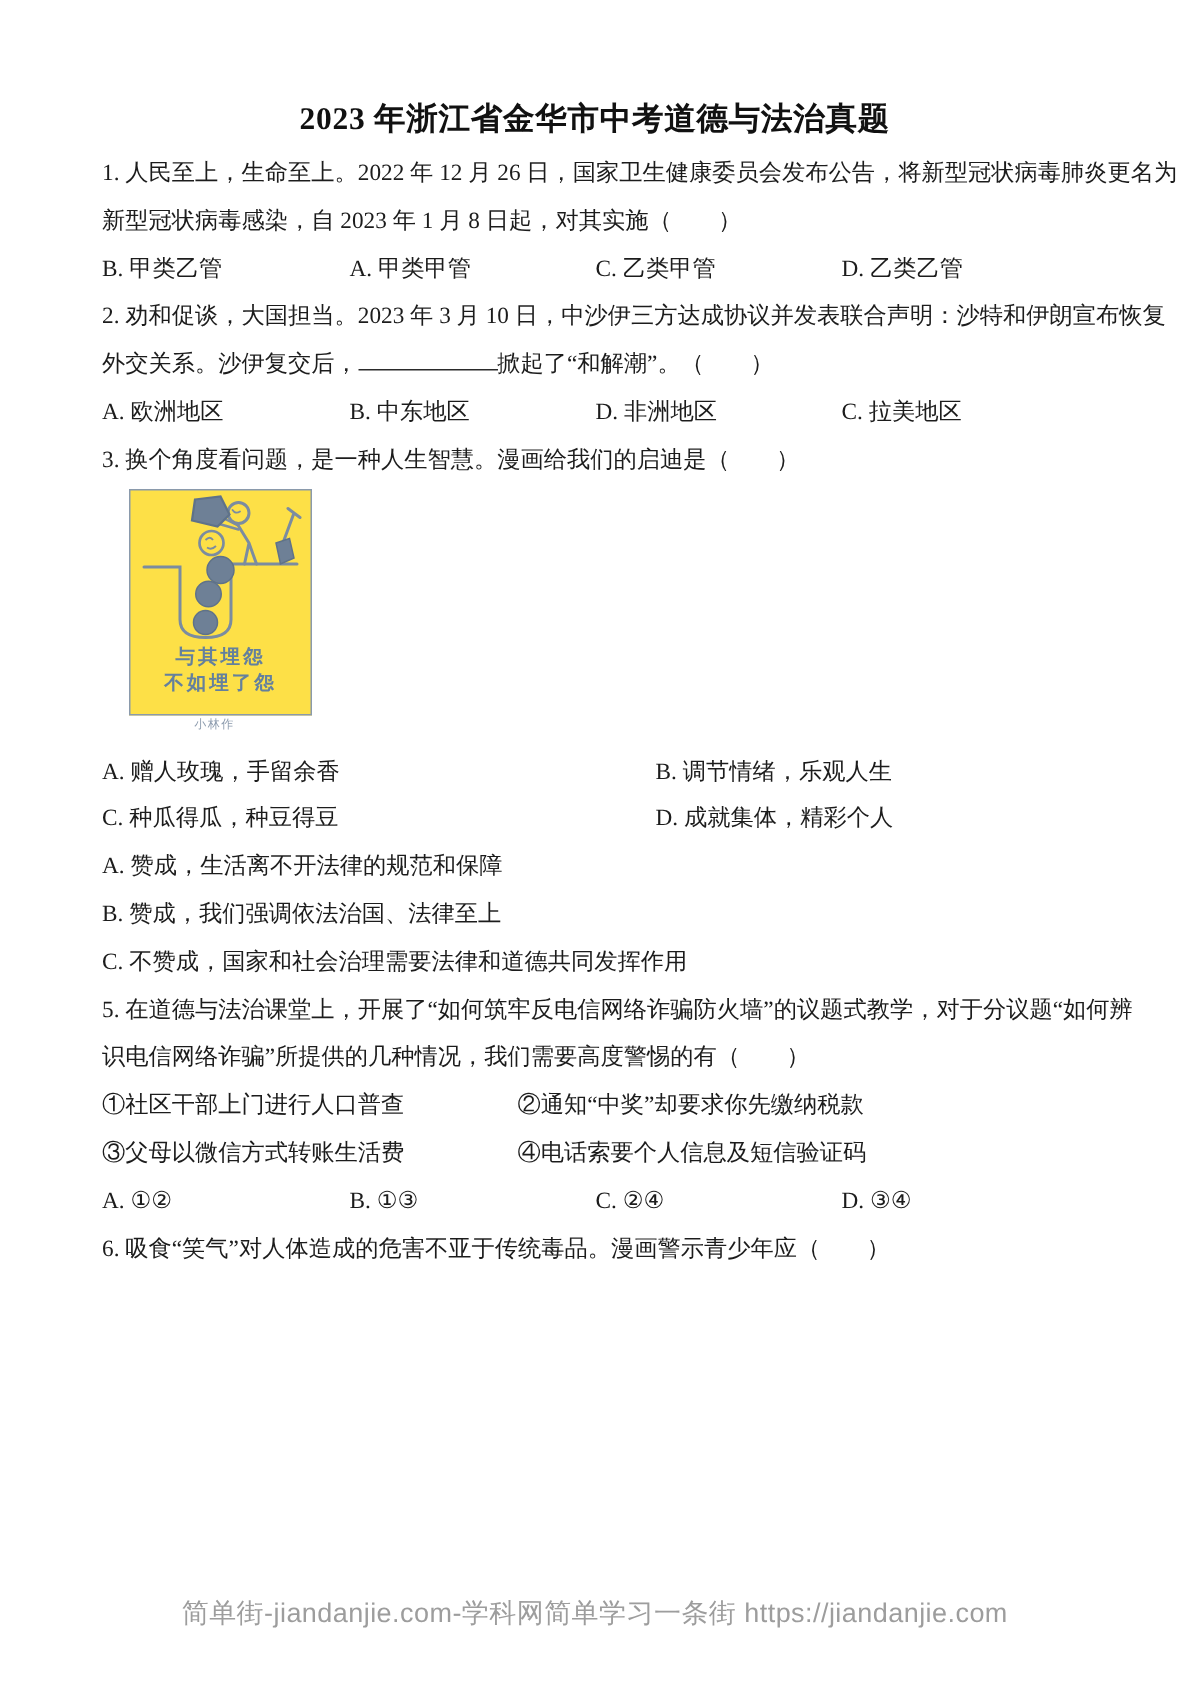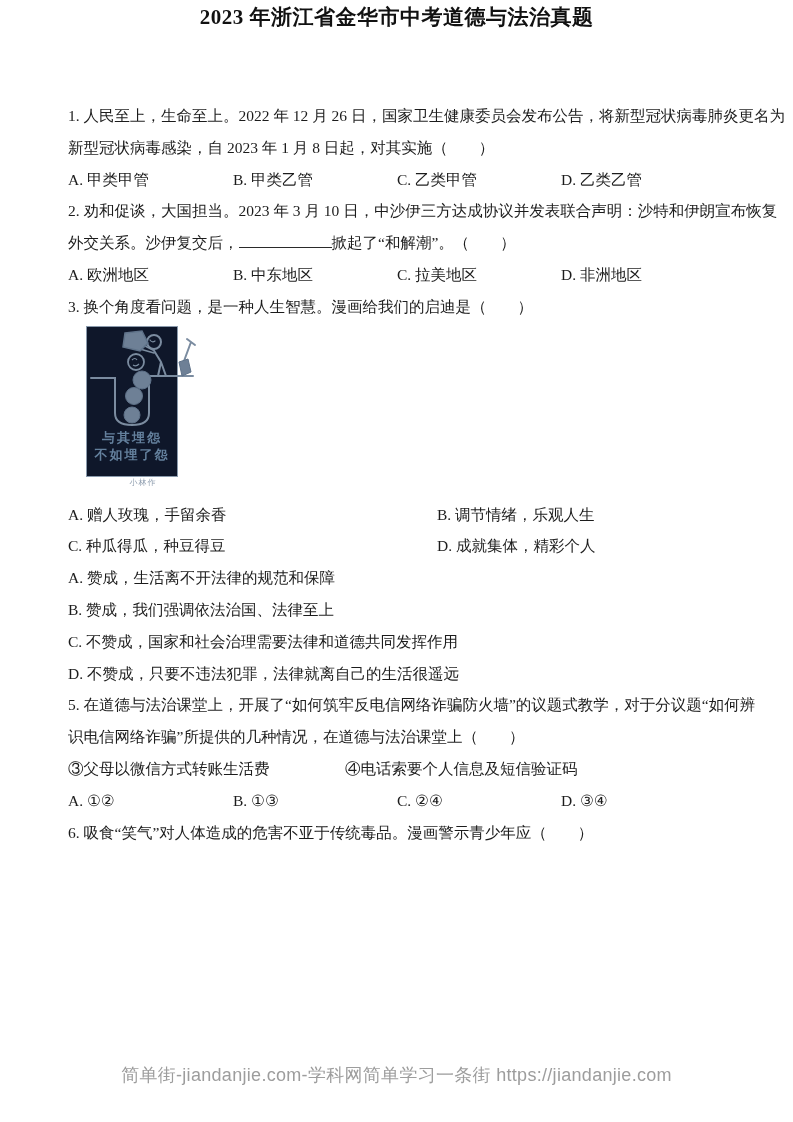--- a/index.html
+++ b/index.html
@@ -7,20 +7,21 @@
   .page {
     position:relative;
     width:793px; height:1122px;
     background:#ffffff;
     overflow:hidden;
     font-family:"Liberation Serif","DejaVu Serif",serif;
     color:#1c1c1c;
     font-size:15.5px;
   }
   .doc-title {
+    padding-top:62px;
     text-align:center;
     font-size:21px;
     font-weight:bold;
     color:#111;
     line-height:34px;
     letter-spacing:0.5px;
   }
   .content {
     position:absolute;
     left:68px; top:100px;
@@ -36,23 +37,23 @@
   .opt4 span, .opt2 span, .items2 span { white-space:nowrap; }
   .blank {
     display:inline-block;
     width:93px; height:15px;
     border-bottom:1px solid #2a2a2a;
     vertical-align:baseline;
   }
   
   .comic-wrap { margin:3px 0 10px 18px; width:114px; }
   .comic-box {
-    width:92px; height:151px;
+    width:122px; height:151px;
     border:1.5px solid #8a9aac;
-    background:#0f172a;
+    background:#fde047;
     padding-top:2px;
   }
   .comic-box svg { display:block; margin:0 auto; }
   .comic-caption {
     text-align:center;
     font-family:"Liberation Sans","DejaVu Sans",sans-serif;
     font-weight:bold;
     color:#64809d;
     font-size:13px;
     line-height:17px;
@@ -82,35 +83,35 @@
 <div class="page">
 
   <div class="doc-title">2023 年浙江省金华市中考道德与法治真题</div>
 
   <div class="content">
 
     <div>
       <div class="line">1. 人民至上，生命至上。2022 年 12 月 26 日，国家卫生健康委员会发布公告，将新型冠状病毒肺炎更名为</div>
       <div class="line">新型冠状病毒感染，自 2023 年 1 月 8 日起，对其实施（　　）</div>
       <div class="opt4">
+        <span>B. 甲类乙管</span>
         <span>A. 甲类甲管</span>
-        <span>B. 甲类乙管</span>
         <span>C. 乙类甲管</span>
         <span>D. 乙类乙管</span>
       </div>
     </div>
 
     <div>
       <div class="line">2. 劝和促谈，大国担当。2023 年 3 月 10 日，中沙伊三方达成协议并发表联合声明：沙特和伊朗宣布恢复</div>
       <div class="line"><span>外交关系。沙伊复交后，</span><span class="blank"></span><span>掀起了“和解潮”。（　　）</span></div>
       <div class="opt4">
         <span>A. 欧洲地区</span>
         <span>B. 中东地区</span>
+        <span>D. 非洲地区</span>
         <span>C. 拉美地区</span>
-        <span>D. 非洲地区</span>
       </div>
     </div>
 
     <div>
       <div class="line">3. 换个角度看问题，是一种人生智慧。漫画给我们的启迪是（　　）</div>
 
       <div class="comic-wrap">
         <div class="comic-box">
           <svg width="110" height="100" viewBox="0 0 110 100">
             <g stroke="#7b8ca0" stroke-width="2" fill="none" stroke-linecap="round">
@@ -150,26 +151,29 @@
       <div class="opt2">
         <span>C. 种瓜得瓜，种豆得豆</span>
         <span>D. 成就集体，精彩个人</span>
       </div>
     </div>
 
     <div>
       <div class="line">A. 赞成，生活离不开法律的规范和保障</div>
       <div class="line">B. 赞成，我们强调依法治国、法律至上</div>
       <div class="line">C. 不赞成，国家和社会治理需要法律和道德共同发挥作用</div>
-      <div class="line">D. 不赞成，只要不违法犯罪，法律就离自己的生活很遥远</div>
     </div>
 
     <div>
       <div class="line">5. 在道德与法治课堂上，开展了“如何筑牢反电信网络诈骗防火墙”的议题式教学，对于分议题“如何辨</div>
-      <div class="line">识电信网络诈骗”所提供的几种情况，在道德与法治课堂上（　　）</div>
+      <div class="line">识电信网络诈骗”所提供的几种情况，我们需要高度警惕的有（　　）</div>
+      <div class="items2">
+        <span>①社区干部上门进行人口普查</span>
+        <span>②通知“中奖”却要求你先缴纳税款</span>
+      </div>
       <div class="items2">
         <span>③父母以微信方式转账生活费</span>
         <span>④电话索要个人信息及短信验证码</span>
       </div>
       <div class="opt4">
         <span>A. ①②</span>
         <span>B. ①③</span>
         <span>C. ②④</span>
         <span>D. ③④</span>
       </div>

